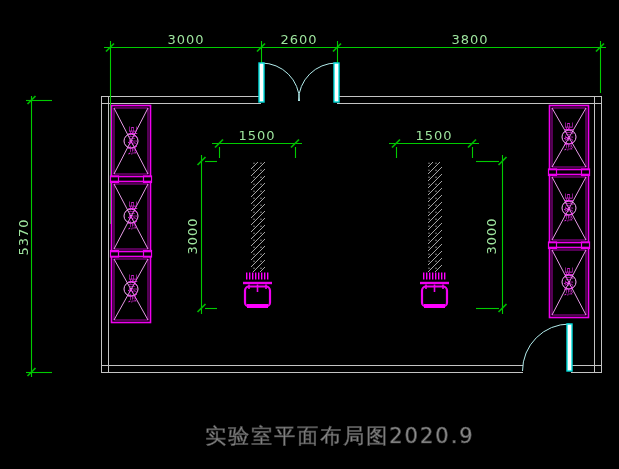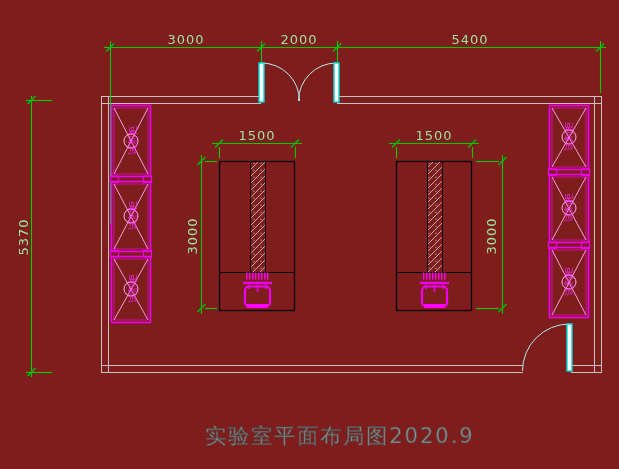--- a/index.html
+++ b/index.html
@@ -1,16 +1,16 @@
 <!DOCTYPE html>
 <html><head>
 <meta charset="utf-8">
 <style>
   html,body{margin:0;padding:0;background:#fff;}
-  .canvas{position:relative;width:619px;height:469px;background:#7f1d1d;
+  .canvas{position:relative;width:619px;height:469px;background:#000000;
           font-family:"DejaVu Sans",sans-serif;overflow:hidden;}
   .canvas > svg{position:absolute;left:0;top:0;}
   .lbl{position:absolute;text-align:center;pointer-events:none;white-space:nowrap;}
   .dimtxt{font-size:13px;color:#9ee49e;letter-spacing:1px;width:60px;}
   .rot{transform:rotate(-90deg);transform-origin:center center;height:16px;}
   .cabtxt{font-size:9.5px;color:#ff2cff;width:40px;transform:rotate(-90deg);
           transform-origin:center center;}
   .titletxt{font-size:21px;color:#8f8f8f;-webkit-text-stroke:0.7px #4f4f4f;
             letter-spacing:2px;width:340px;}
   
@@ -194,22 +194,22 @@
     <line class="mag" x1="420" y1="283" x2="449" y2="283" stroke-width="2.4"></line>
     <line class="mag" x1="426" y1="284.5" x2="426" y2="289" stroke-width="1.6"></line>
     <line class="mag" x1="434.5" y1="284.5" x2="434.5" y2="292" stroke-width="1.6"></line>
     <line class="mag" x1="443" y1="284.5" x2="443" y2="289" stroke-width="1.6"></line>
     <rect class="mag" x="422" y="286.5" width="25" height="20" rx="4" stroke-width="2.2"></rect>
     <rect x="424" y="304" width="21" height="4" fill="#ff00ff"></rect>
   </g>
 </svg>
 
 <span class="lbl dimtxt" style="left:156px;top:32px;">3000</span>
-<span class="lbl dimtxt" style="left:269px;top:32px;">2000</span>
-<span class="lbl dimtxt" style="left:440px;top:32px;">5400</span>
+<span class="lbl dimtxt" style="left:269px;top:32px;">2600</span>
+<span class="lbl dimtxt" style="left:440px;top:32px;">3800</span>
 <span class="lbl dimtxt rot" style="left:-6px;top:229px;">5370</span>
 
 <span class="lbl dimtxt" style="left:227px;top:128px;">1500</span>
 <span class="lbl dimtxt rot" style="left:163px;top:228px;">3000</span>
 <span class="lbl dimtxt" style="left:404px;top:128px;">1500</span>
 <span class="lbl dimtxt rot" style="left:462px;top:228px;">3000</span>
 
 <span class="lbl cabtxt" style="left:113px;top:134px;">试剂柜</span>
 <span class="lbl cabtxt" style="left:113px;top:209px;">试剂柜</span>
 <span class="lbl cabtxt" style="left:113px;top:282px;">试剂柜</span>

